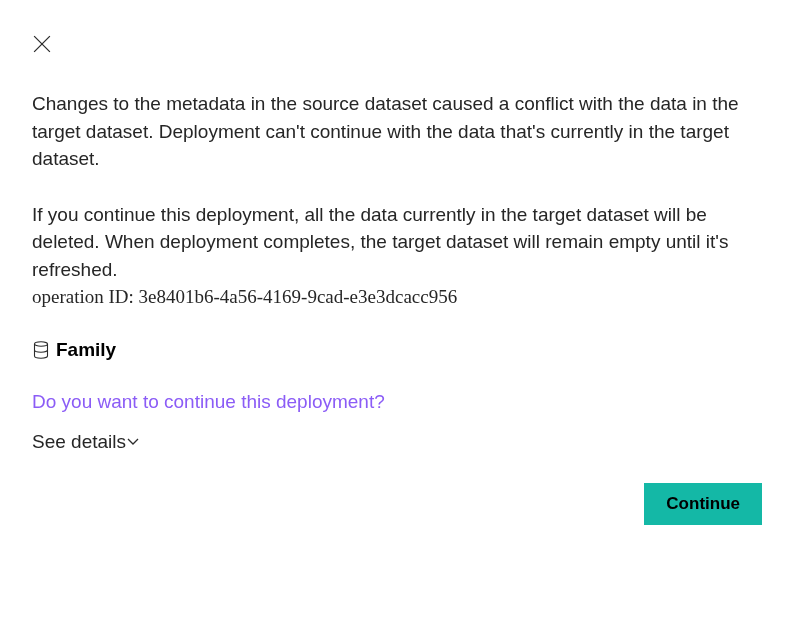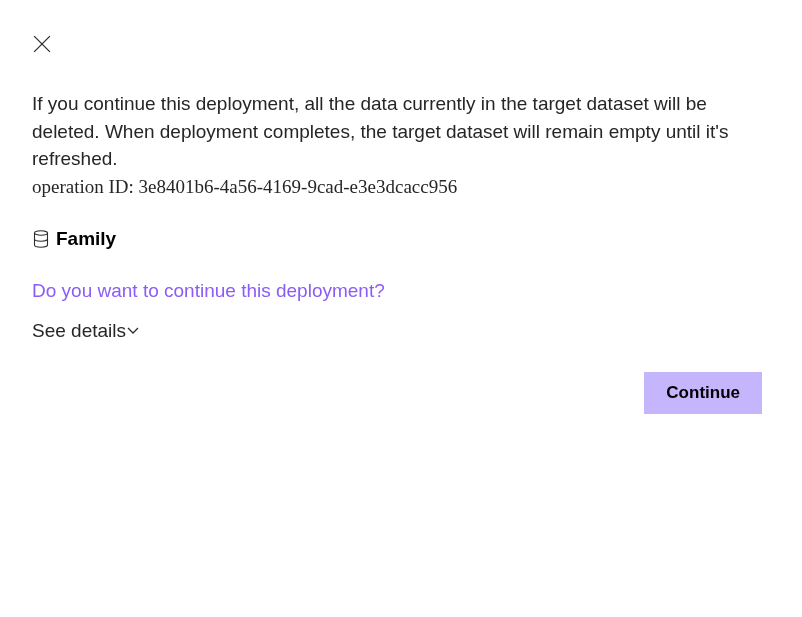--- a/index.html
+++ b/index.html
@@ -103,21 +103,21 @@
     .btn {
       font-family: inherit;
       font-size: 17px;
       font-weight: 600;
       padding: 11px 22px;
       border: none;
       cursor: pointer;
       min-width: 90px;
     }
     .btn-primary {
-      background: #c4b5fd;
+      background: #14b8a6;
       color: #000;
     }
     .btn-secondary {
       background: #fff;
       color: #000;
       border: 1px solid #9c9c9c;
     }
   </style>
 </head>
 <body>
@@ -129,20 +129,21 @@
       <span>
         <svg viewBox="0 0 16 16" stroke="#2b2b2b" stroke-width="1.1" fill="none">
           <line x1="1" y1="1" x2="15" y2="15"></line>
           <line x1="15" y1="1" x2="1" y2="15"></line>
         </svg>
       </span>
     </div>
   </div>
 
   <div class="body-text">
+    <p class="block">Changes to the metadata in the source dataset caused a conflict with the data in the target dataset. Deployment can't continue with the data that's currently in the target dataset.</p>
     <p>If you continue this deployment, all the data currently in the target dataset will be deleted. When deployment completes, the target dataset will remain empty until it's refreshed.</p>
     <p class="opline">operation ID: 3e8401b6-4a56-4169-9cad-e3e3dcacc956</p>
   </div>
 
   <div class="dataset-row">
     <span class="dataset-icon">
       <svg viewBox="0 0 16 18" fill="none" stroke="#2b2b2b" stroke-width="1.1">
         <ellipse cx="8" cy="3" rx="6.5" ry="2.2"></ellipse>
         <path d="M1.5 3 v12 a6.5 2.2 0 0 0 13 0 V3"></path>
         <path d="M1.5 9 a6.5 2.2 0 0 0 13 0"></path>

